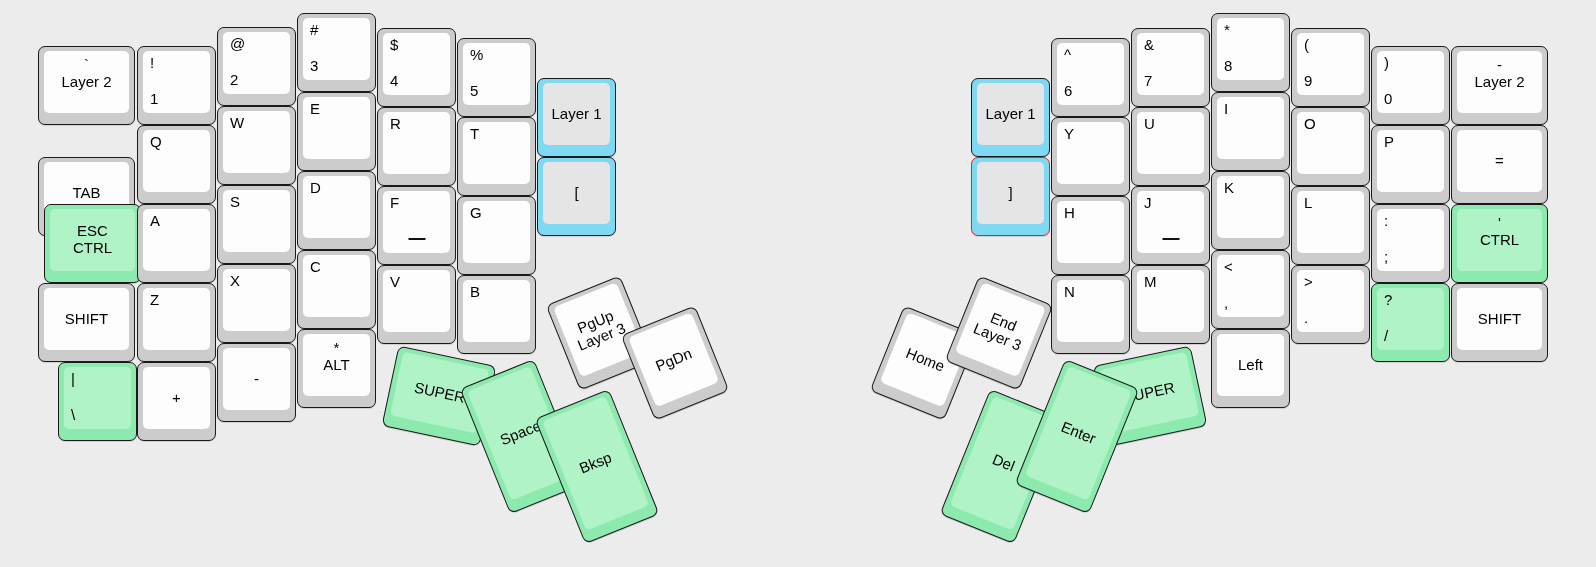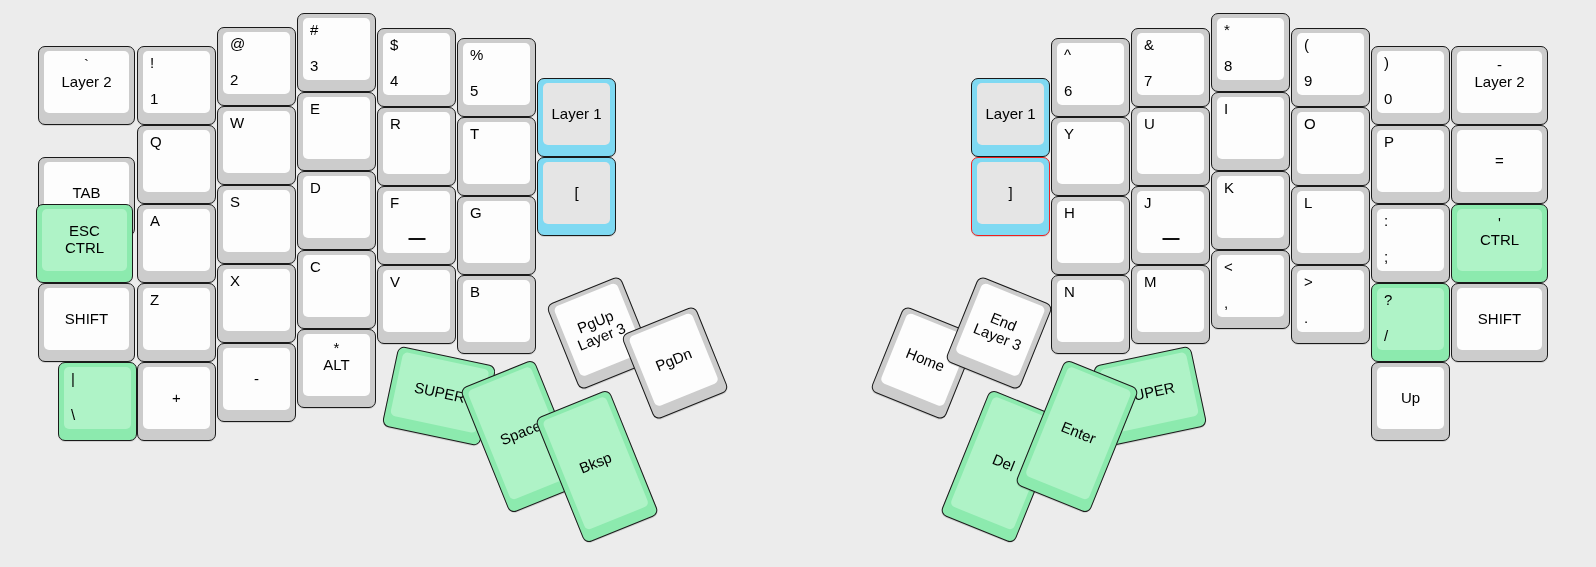--- a/index.html
+++ b/index.html
@@ -155,21 +155,21 @@
     <div class="key k-grey" style="left: 457px; top: 117px; width: 79px; height: 79px;">
       <div class="cap">
         <span class="legend lg-tl">T</span>
       </div>
     </div>
     <div class="key k-blue" style="left: 537px; top: 157px; width: 79px; height: 79px;">
       <div class="cap">
         <span class="legend lg-two">[</span>
       </div>
     </div>
-    <div class="key k-green" style="left: 36px; top: 204px; width: 97px; height: 79px;">
+    <div class="key k-green" style="left: 44px; top: 204px; width: 97px; height: 79px;">
       <div class="cap">
         <span class="legend lg-two">ESC
 CTRL</span>
       </div>
     </div>
     <div class="key k-grey" style="left: 137px; top: 204px; width: 79px; height: 79px;">
       <div class="cap">
         <span class="legend lg-tl">A</span>
       </div>
     </div>
@@ -407,23 +407,23 @@
       <div class="cap">
         <span class="legend lg-tl">?</span>
         <span class="legend lg-bl">/</span>
       </div>
     </div>
     <div class="key k-grey" style="left: 1451px; top: 283px; width: 97px; height: 79px;">
       <div class="cap">
         <span class="legend lg-two">SHIFT</span>
       </div>
     </div>
-    <div class="key k-grey" style="left: 1371px; top: 362px; width: 79px; height: 79px;">
-      <div class="cap">
-        <span class="legend lg-two">Up</span>
+    <div class="key k-grey" style="left: 1211px; top: 329px; width: 79px; height: 79px;">
+      <div class="cap">
+        <span class="legend lg-two">Left</span>
       </div>
     </div>
     <div class="key k-green" style="left: 1100px; top: 355px; width: 100px; height: 82px; transform: rotate(-12deg); transform-origin: 50% 50%;">
       <div class="cap">
         <span class="legend lg-two">SUPER</span>
       </div>
     </div>
     <div class="key k-grey" style="left: 884px; top: 317px; width: 80px; height: 92px; transform: rotate(22deg); transform-origin: 50% 50%;">
       <div class="cap">
         <span class="legend lg-two">Home</span>

